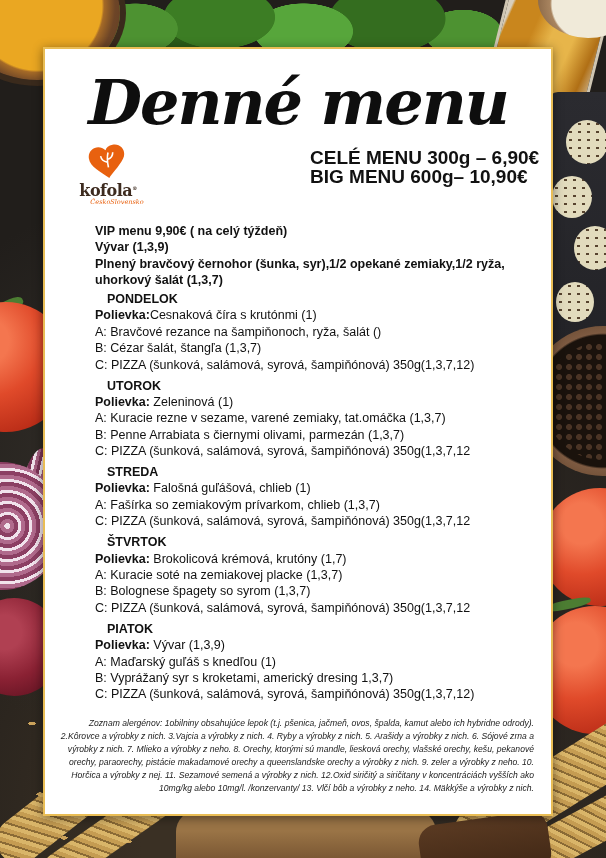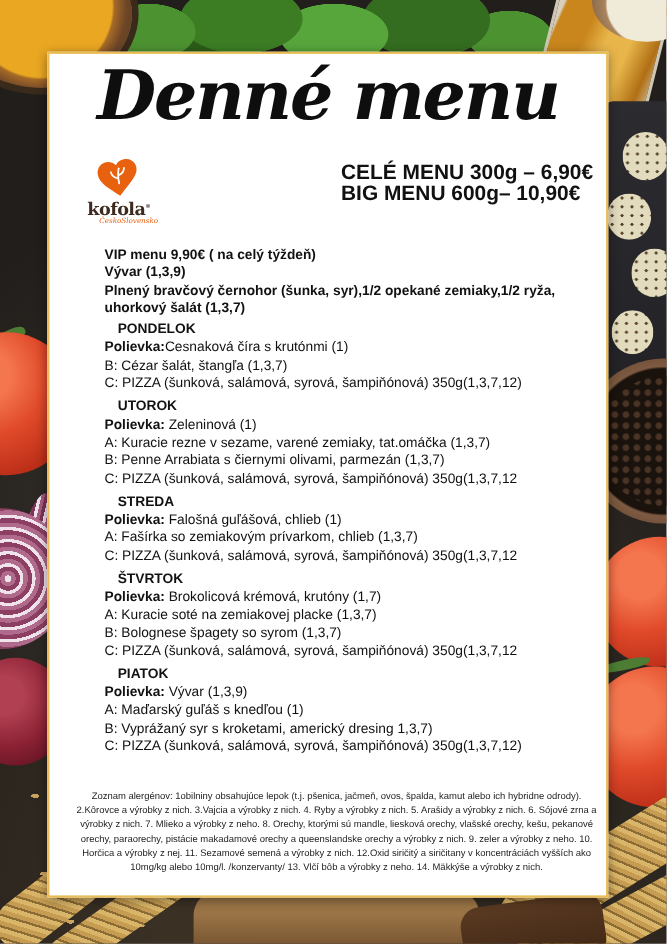--- a/index.html
+++ b/index.html
@@ -108,21 +108,21 @@
       radial-gradient(ellipse 6px 3px at 80% 90%, #cda45c 0 60%, transparent 61%);
   }
 
   
   .card{
     position:absolute;left:43px;top:47px;width:510px;height:769px;
     background:#fff;border:2px solid #e9bd55;
     box-shadow:0 2px 10px rgba(0,0,0,.45);
   }
   .title{
-    position:absolute;left:0;right:0;top:4px;margin:0;text-align:center;
+    position:absolute;left:0;right:0;top:4px;margin:16px;text-align:center;
     font-family:"DejaVu Serif",serif;font-style:italic;font-weight:bold;
     font-size:62px;letter-spacing:-2px;color:#0e0e0e;line-height:1.1;
   }
   .logo{position:absolute;left:27px;top:94px;width:72px;text-align:center;}
   .logo svg{display:block;margin:0 auto;}
   .logo-word{
     font-family:"DejaVu Serif",serif;font-weight:bold;font-size:16px;
     color:#3d2b1f;letter-spacing:-.5px;line-height:14px;
   }
   .logo-mark{font-size:5px;vertical-align:super;color:#3d2b1f;}
@@ -138,22 +138,22 @@
     position:absolute;left:50px;top:174px;width:430px;
     font-size:12.5px;font-weight:bold;color:#111;line-height:16.4px;
   }
   .days{position:absolute;left:50px;top:242px;width:440px;
     font-size:12.5px;color:#111;line-height:16.4px;}
   .day{margin:0 0 4.5px 0;}
   .day p{margin:0;}
   .day .day-name{font-weight:bold;padding-left:12px;}
   .day b{font-weight:bold;}
   .allergens{
-    position:absolute;left:18px;top:668px;width:486px;
-    font-size:8.6px;line-height:13.1px;color:#1c1c1c;text-align:center;
+    position:absolute;left:3px;top:668px;width:486px;
+    font-size:8.6px;line-height:13.1px;color:#1c1c1c;text-align:right;font-style:italic;
   }
 </style>
 </head>
 <body>
 
 <div class="stage">
 
   <div class="bg-el herbs"></div>
   <div class="bg-el turmeric"></div>
   <div class="bg-el oil-bottle"></div>
@@ -208,20 +208,21 @@
       <div>Vývar (1,3,9)</div>
       <div>Plnený bravčový černohor (šunka, syr),1/2 opekané zemiaky,1/2 ryža,</div>
       <div>uhorkový šalát (1,3,7)</div>
     </div>
 
     <div class="days">
 
       <div class="day">
         <p class="day-name">PONDELOK</p>
         <p><b>Polievka:</b><span>Cesnaková číra s krutónmi (1)</span></p>
+        <p>A: Bravčové rezance na šampiňonoch, ryža, šalát ()</p>
         <p>B: Cézar šalát, štangľa (1,3,7)</p>
         <p>C: PIZZA (šunková, salámová, syrová, šampiňónová) 350g(1,3,7,12)</p>
       </div>
 
       <div class="day">
         <p class="day-name">UTOROK</p>
         <p><b>Polievka:</b><span> Zeleninová (1)</span></p>
         <p>A: Kuracie rezne v sezame, varené zemiaky, tat.omáčka (1,3,7)</p>
         <p>B: Penne Arrabiata s čiernymi olivami, parmezán (1,3,7)</p>
         <p>C: PIZZA (šunková, salámová, syrová, šampiňónová) 350g(1,3,7,12</p>

